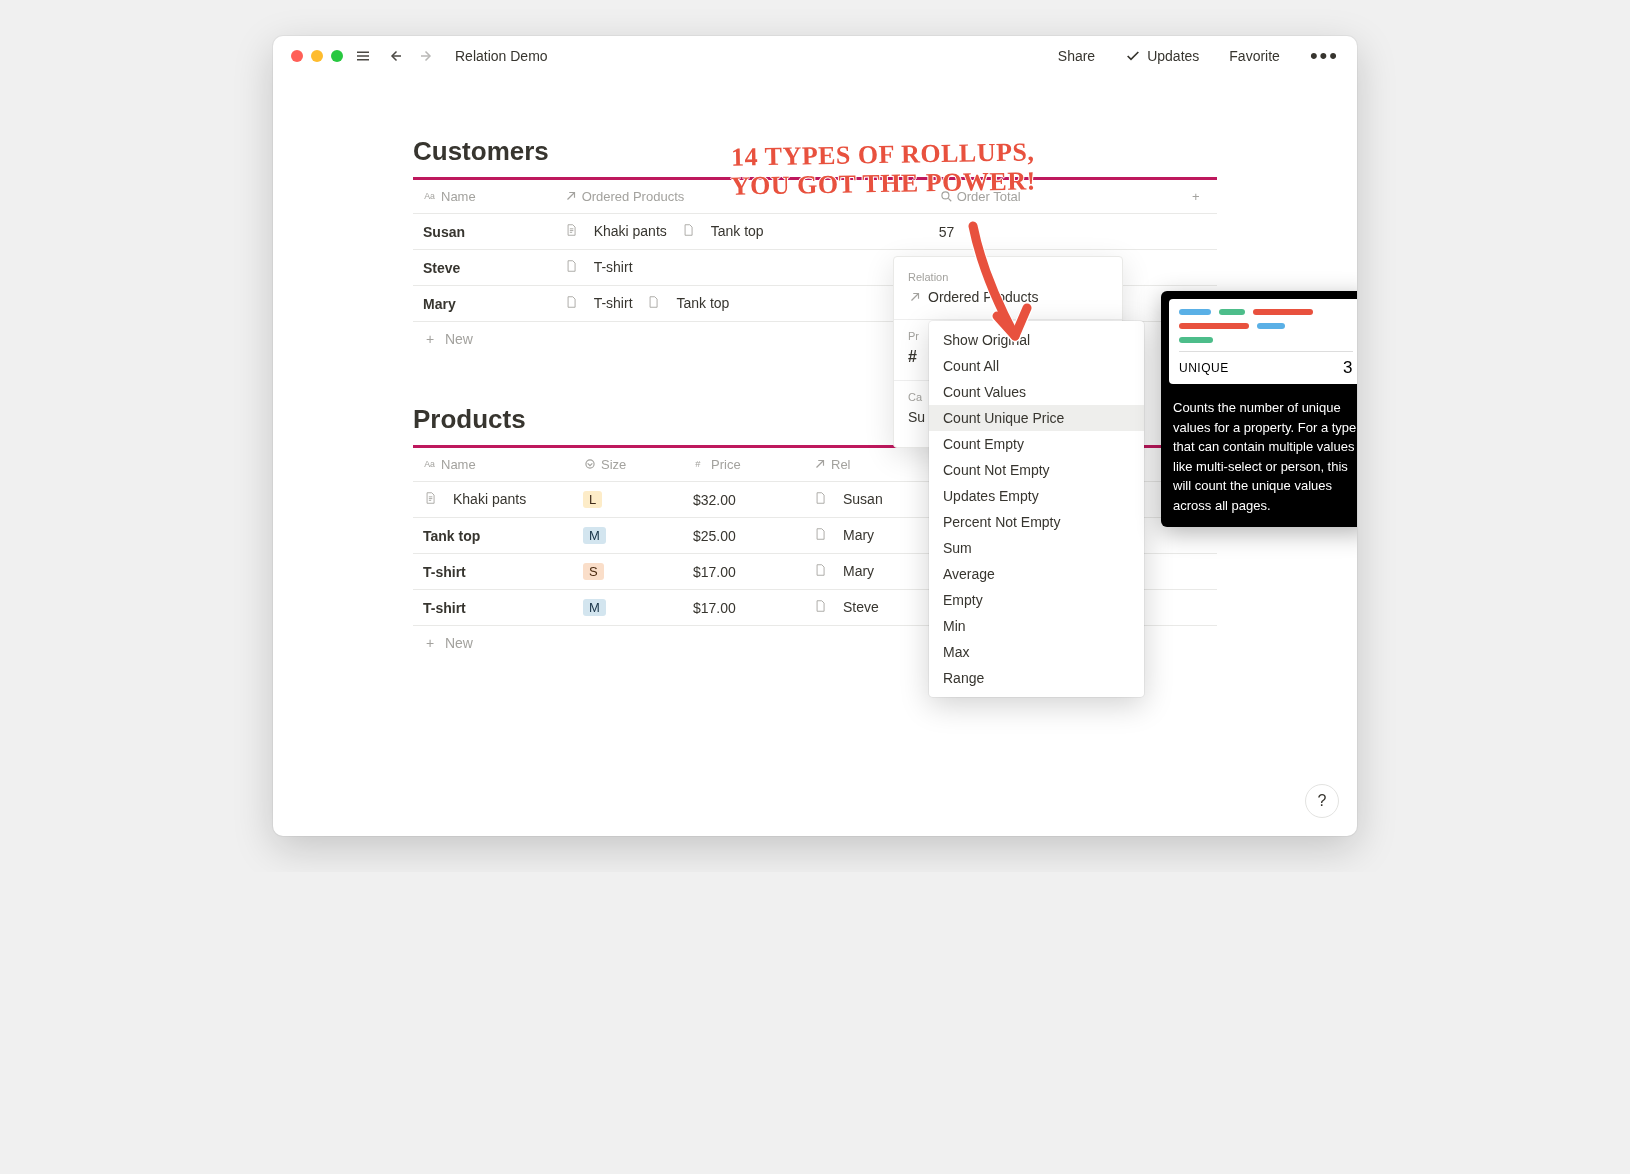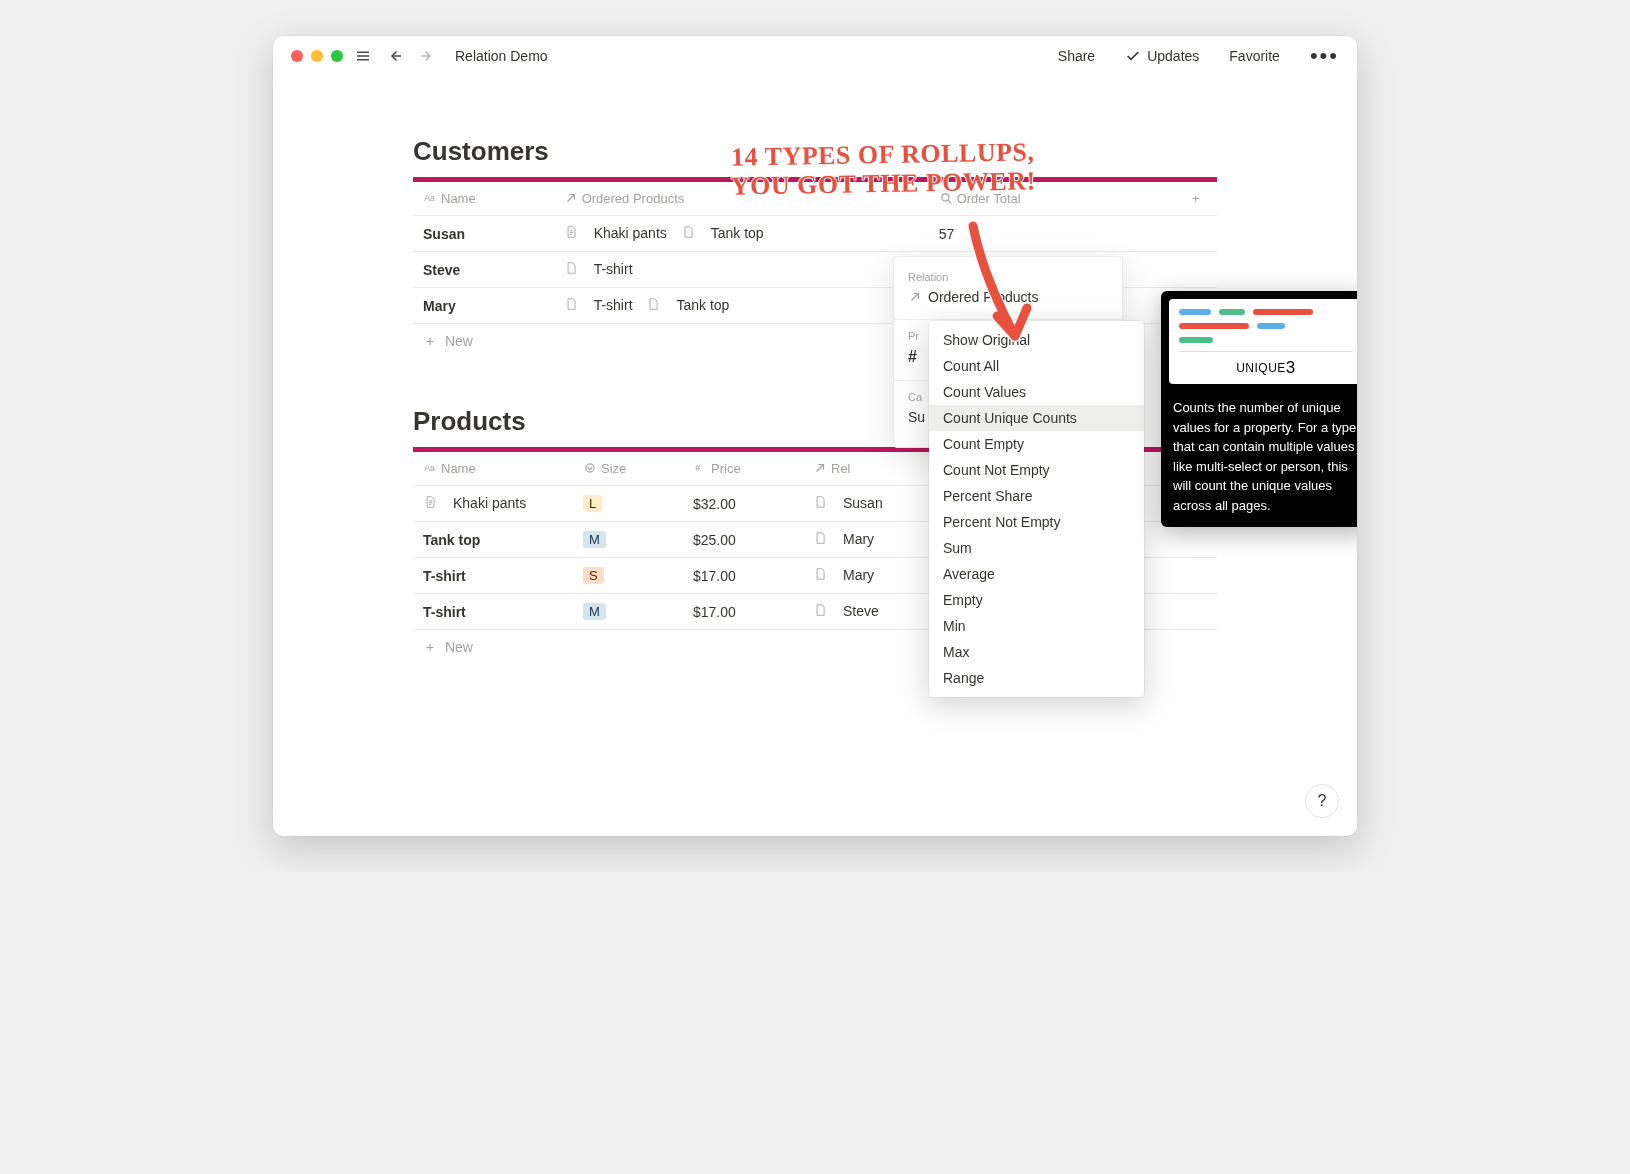--- a/index.html
+++ b/index.html
@@ -51,21 +51,21 @@
     .db th, .db td {
       text-align: left;
       padding: 9px 10px;
       border-bottom: 1px solid #e9e9e7;
       vertical-align: middle;
     }
     .db th {
       color: #a3a29e;
       font-weight: 500;
       font-size: 13px;
-      border-top: 5px solid #be185d;
+      border-top: 3px solid #be185d;
     }
     .db th.add { width: 36px; text-align:center; }
     .db td.name { font-weight: 600; }
     .db td.num { text-align: left; padding-right: 16px; font-variant-numeric: tabular-nums;}
     .db tr.newrow td { color:#a3a29e; font-weight: 400; border-bottom: none;}
     .ico { display:inline-block; width:14px; text-align:center; color:#a3a29e; margin-right:4px; }
     .th-ico svg { width:14px; height:14px; vertical-align:-2px; margin-right:4px; }
     .pageref { display:inline-flex; gap:16px; margin-right:10px; }
     .pageref svg { width:14px; height:14px; color:#a3a29e; flex-shrink:0;}
     .tag {
@@ -130,21 +130,21 @@
     }
     .tc-canvas {
       background:#fff;
       margin:8px;
       border-radius:4px;
       padding:10px 10px 6px;
       color:#000;
     }
     .bars { display:flex; gap:8px; margin-bottom:8px;}
     .bar { height:6px; border-radius:3px; }
-    .tc-row { display:flex; justify-content:center; align-items:center; padding-top:6px; font-size:12px; letter-spacing:.5px;}
+    .tc-row { display:flex; justify-content:space-between; align-items:center; padding-top:6px; font-size:12px; letter-spacing:.5px;}
     .tc-body { padding: 6px 12px 12px; line-height:1.5; font-size:13px;}
 
     
     .annotation {
       position:absolute;
       left: 430px; top: 65px;
       width: 360px;
       font-family: "Permanent Marker","Marker Felt","Comic Sans MS",cursive;
       font-weight: 700;
       font-size: 26px;
@@ -418,24 +418,24 @@
     <div class="pu-group">
       <div class="pu-label">Ca</div>
       <div class="pu-row">Su</div>
     </div>
   </div>
 
   <div class="dropdown" id="rollup-dropdown">
       <div class="mi">Show Original</div>
       <div class="mi">Count All</div>
       <div class="mi">Count Values</div>
-      <div class="mi sel">Count Unique Counts</div>
+      <div class="mi sel">Count Unique Price</div>
       <div class="mi">Count Empty</div>
       <div class="mi">Count Not Empty</div>
-      <div class="mi">Percent Share</div>
+      <div class="mi">Updates Empty</div>
       <div class="mi">Percent Not Empty</div>
       <div class="mi">Sum</div>
       <div class="mi">Average</div>
       <div class="mi">Empty</div>
       <div class="mi">Min</div>
       <div class="mi">Max</div>
       <div class="mi">Range</div>
     </div>
 
   <div class="tooltip-card">

